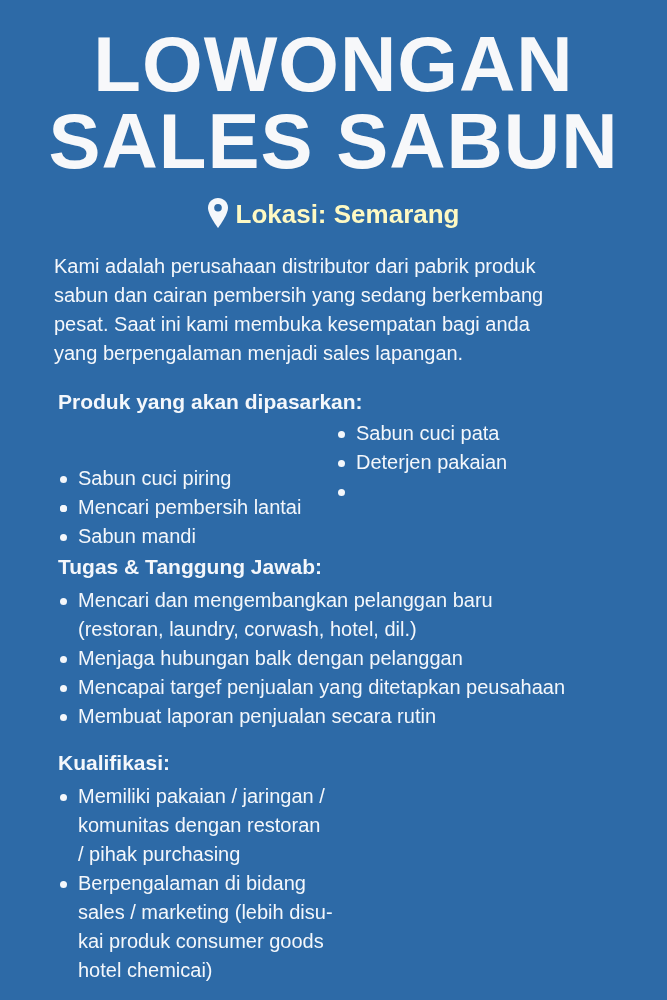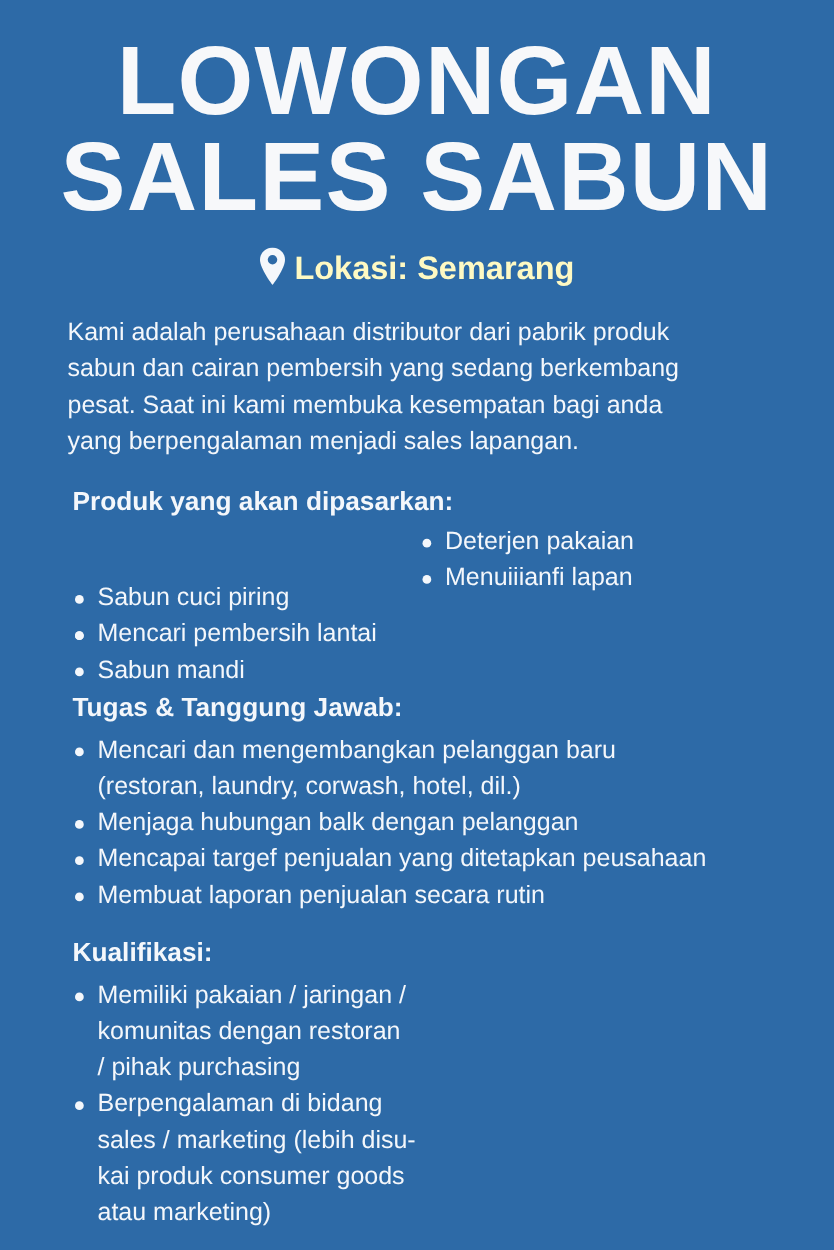--- a/index.html
+++ b/index.html
@@ -115,31 +115,32 @@
 <h2 class="section-title" style="top:384px;">Produk yang akan dipasarkan:</h2>
 
 <ul class="bullets" style="top:419px; left:54px; width:280px;margin-top:45px;">
   <li><span class="dot"></span><span>Sabun cuci piring</span></li>
   <li><span class="dot"></span></li>
   <li><span class="dot"></span><span>Mencari pembersih lantai</span></li>
   <li><span class="dot"></span><span>Sabun mandi</span></li>
 </ul>
 
 <ul class="bullets" style="top:419px; left:332px; width:290px;">
+  <li><span class="dot"></span><span>Sabun cuci pata</span></li>
   <li><span class="dot"></span><span>Deterjen pakaian</span></li>
-  <li><span class="dot"></span><span>Menuiiianfi lapan</span></li>
+  <li><span class="dot"></span></li>
 </ul>
 
 <h2 class="section-title" style="top:549px;">Tugas &amp; Tanggung Jawab:</h2>
 
 <ul class="bullets" style="top:586px; left:54px; width:600px;">
   <li><span class="dot"></span><span>Mencari dan mengembangkan pelanggan baru</span><br><span>(restoran, laundry, corwash, hotel, dil.)</span></li>
   <li><span class="dot"></span><span>Menjaga hubungan balk dengan pelanggan</span></li>
   <li><span class="dot"></span><span>Mencapai targef penjualan yang ditetapkan peusahaan</span></li>
   <li><span class="dot"></span><span>Membuat laporan penjualan secara rutin</span></li>
 </ul>
 
 <h2 class="section-title" style="top:745px;">Kualifikasi:</h2>
 
 <ul class="bullets" style="top:782px; left:54px; width:320px;">
   <li><span class="dot"></span><span>Memiliki pakaian / jaringan /</span><br><span>komunitas dengan restoran</span><br><span>/ pihak purchasing</span></li>
-  <li><span class="dot"></span><span>Berpengalaman di bidang</span><br><span>sales / marketing (lebih disu-</span><br><span>kai produk consumer goods</span><br><span>atau marketing)</span></li>
+  <li><span class="dot"></span><span>Berpengalaman di bidang</span><br><span>sales / marketing (lebih disu-</span><br><span>kai produk consumer goods</span><br><span>hotel chemicai)</span></li>
 </ul>
 
 </body></html>

